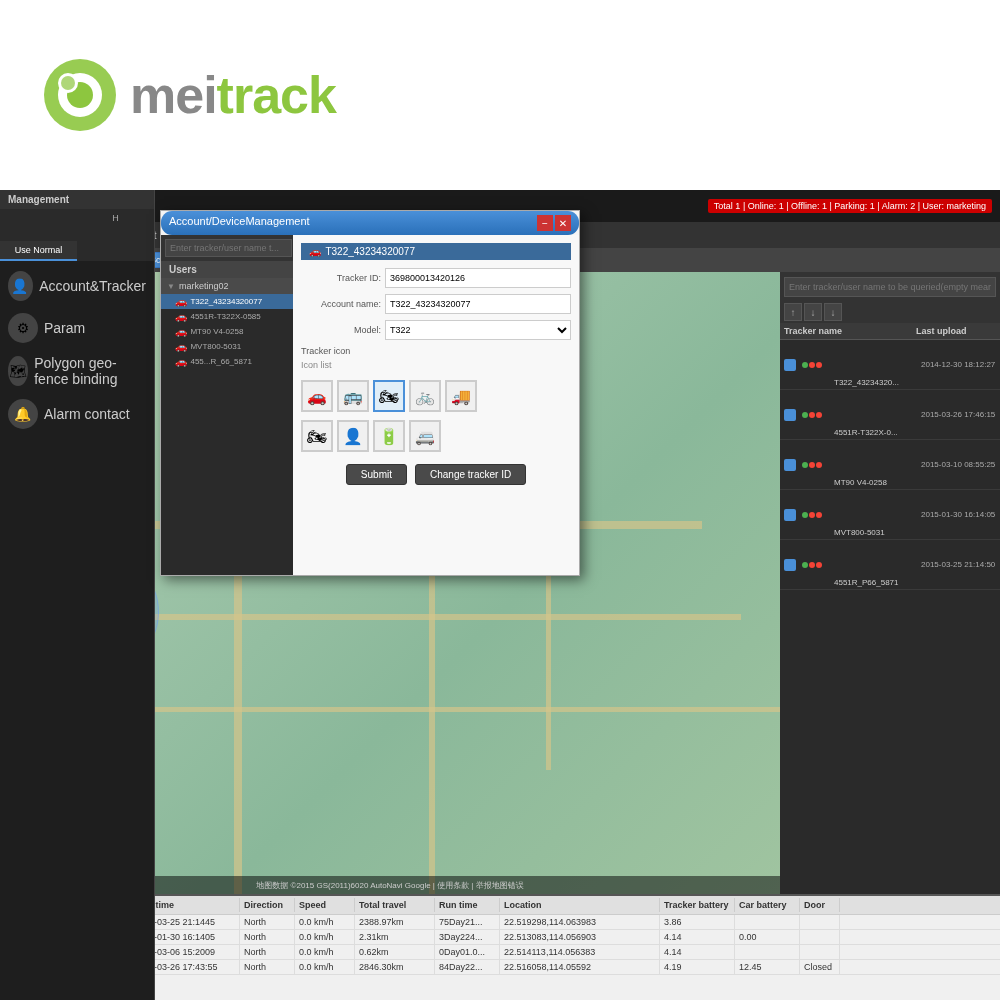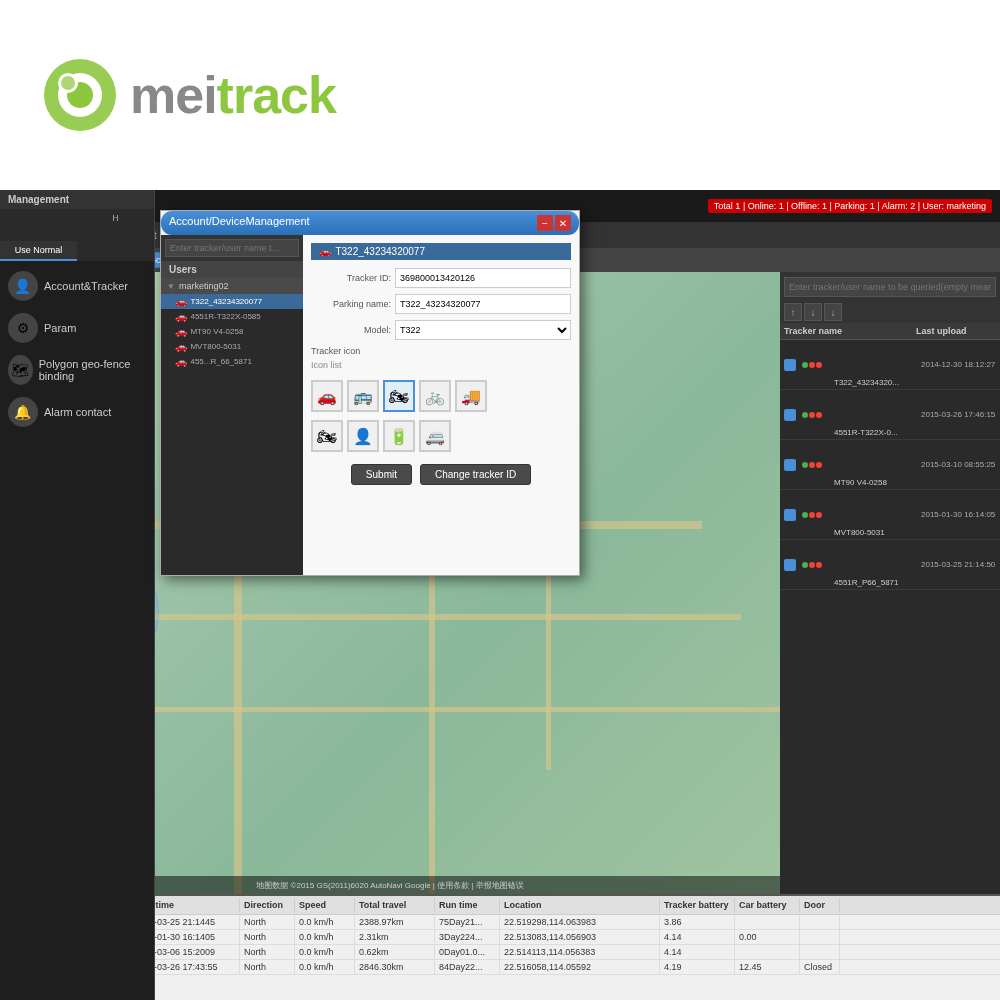--- a/index.html
+++ b/index.html
@@ -340,21 +340,21 @@
       height: 30px;
       background: #444;
       border-radius: 50%;
       display: flex;
       align-items: center;
       justify-content: center;
       font-size: 14px;
     }
     .mgmt-item-text {
       color: #ccc;
-      font-size: 11px;
+      font-size: 14px;
     }
 
     
     .dialog-overlay {
       position: absolute;
       top: 0;
       left: 0;
       right: 0;
       bottom: 0;
       z-index: 50;
@@ -389,21 +389,21 @@
       font-size: 10px;
       display: flex;
       align-items: center;
       justify-content: center;
     }
     .dialog-content {
       display: flex;
       height: 340px;
     }
     .dialog-left {
-      width: 142px;
+      width: 132px;
       background: #2a2a2a;
       overflow-y: auto;
     }
     .dialog-left-search {
       display: flex;
       align-items: center;
       padding: 4px;
       background: #333;
       gap: 2px;
     }
@@ -871,21 +871,21 @@
           <div class="dlg-selected-tracker">
             <span>🚗</span>
             <span>T322_43234320077</span>
           </div>
 
           <div class="form-row">
             <span class="form-label">Tracker ID:</span>
             <input class="form-input" type="text" value="369800013420126" style="">
           </div>
           <div class="form-row">
-            <span class="form-label">Parking name:</span>
+            <span class="form-label">Account name:</span>
             <input class="form-input" type="text" value="T322_43234320077" style="">
           </div>
           <div class="form-row">
             <span class="form-label">Model:</span>
             <select class="form-select">
               <option>T322</option>
             </select>
           </div>
           <div class="form-row" style="flex-direction:column;align-items:flex-start;">
             <span class="form-label" style="width:auto;text-align:left;">Tracker icon</span>

